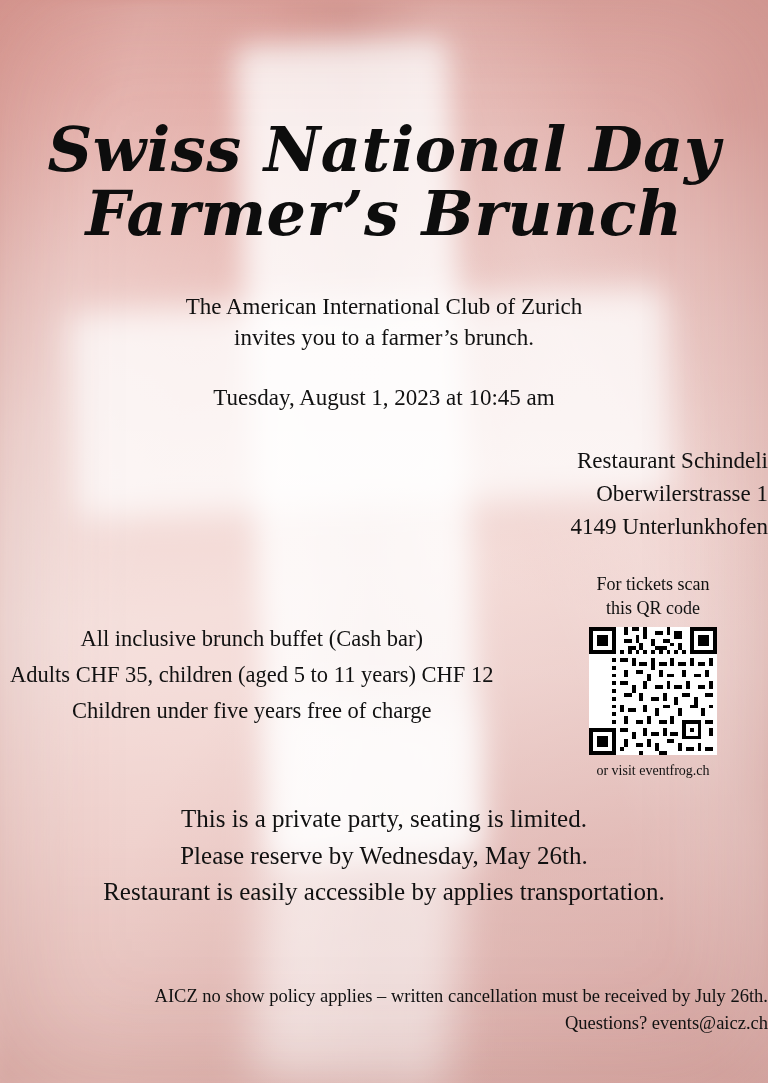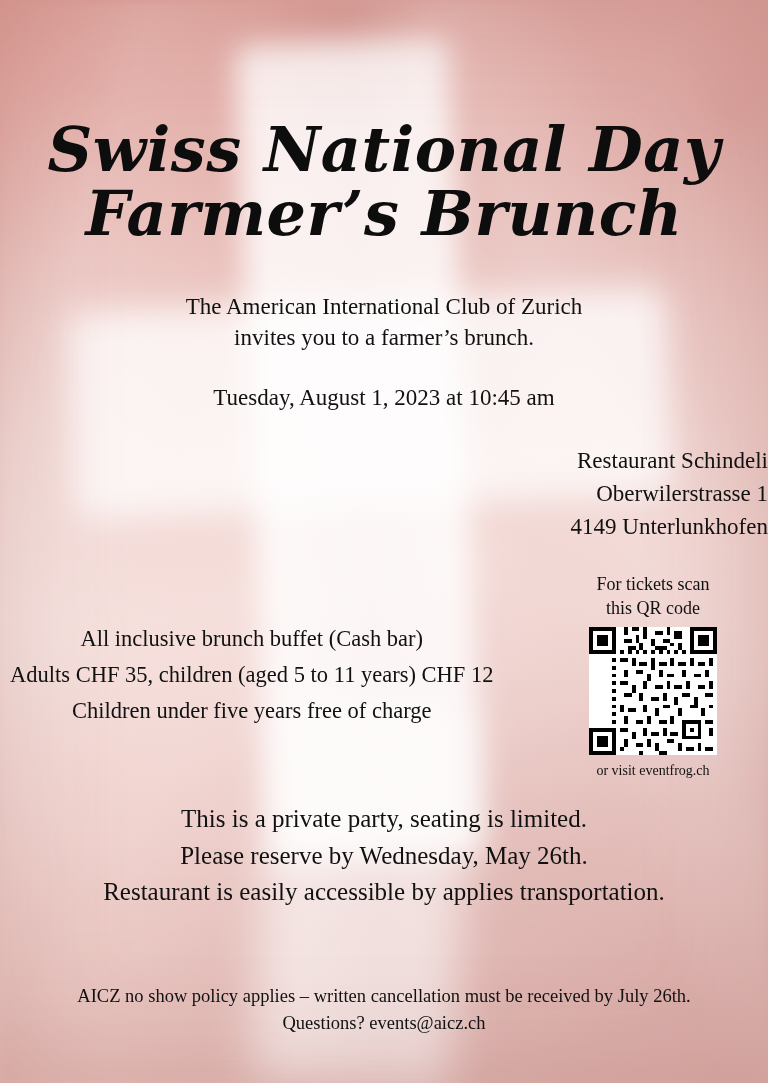--- a/index.html
+++ b/index.html
@@ -157,21 +157,21 @@
   }
 
   .notes {
     text-align: center;
     margin-top: 18px;
     font-size: 25px;
     line-height: 1.45;
   }
 
   .footer {
-    text-align: center;
+    text-align: right;
     position: absolute;
     left: 0; right: 0;
     bottom: 46px;
     font-size: 18.5px;
     line-height: 1.45;
   }
 </style>
 </head>
 <body>
 

